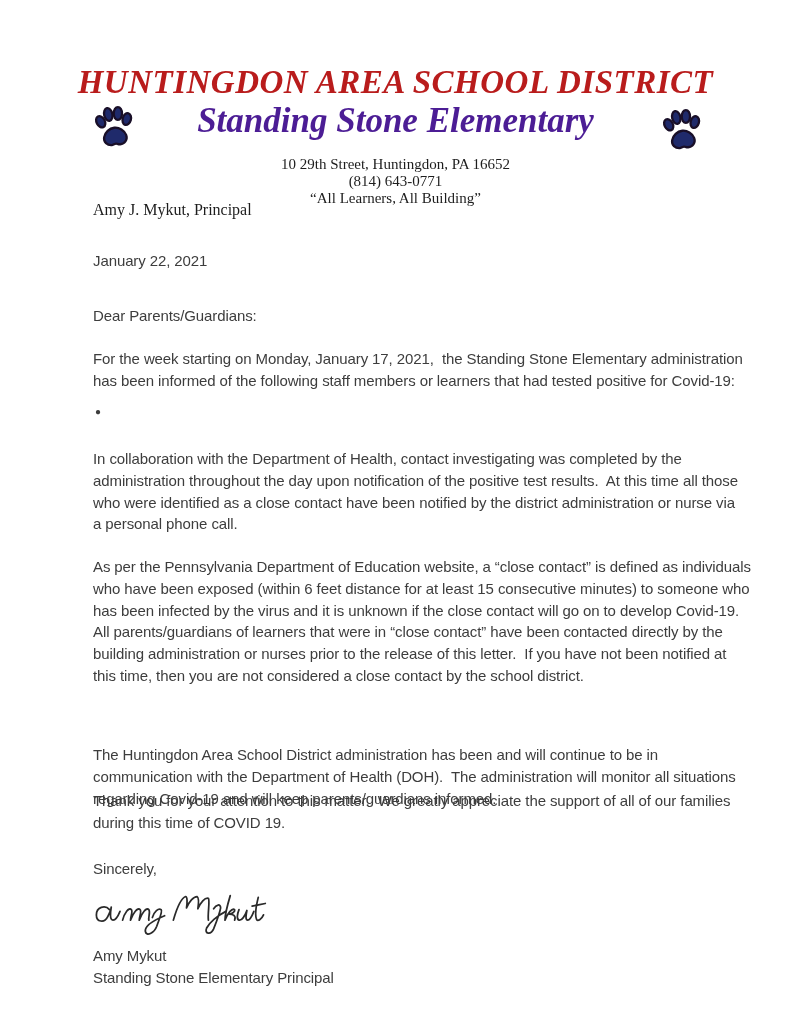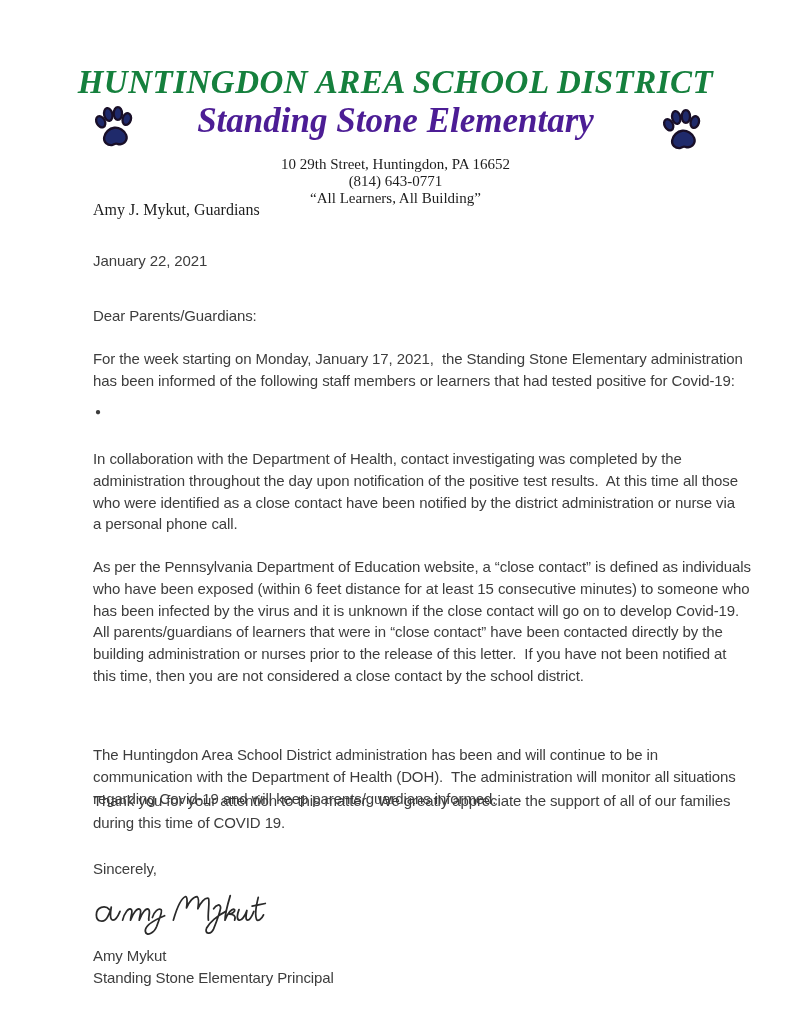--- a/index.html
+++ b/index.html
@@ -21,21 +21,21 @@
     position: absolute;
     top: 64px;
     left: 0;
     width: 100%;
     text-align: center;
     font-family: "Liberation Serif", serif;
     font-style: italic;
     font-weight: bold;
     font-size: 33px;
     letter-spacing: 0.5px;
-    color: #15803d;
+    color: #b91c1c;
     white-space: nowrap;
   }
   .school-name {
     position: absolute;
     top: 101px;
     left: 0;
     width: 100%;
     text-align: center;
     font-family: "Liberation Serif", serif;
     font-style: italic;
@@ -152,21 +152,21 @@
         <ellipse cx="79" cy="40" rx="9" ry="13" transform="rotate(22 79 40)"></ellipse>
         <path d="M50 56 C39 56 29 64 26 74 C23 84 31 93 41 93 C45 93 48 90.5 50 90.5 C52 90.5 55 93 59 93 C69 93 77 84 74 74 C71 64 61 56 50 56 Z"></path>
       </g>
     </svg>
 
     <div class="head-line addr1">10 29th Street, Huntingdon, PA 16652</div>
     <div class="head-line addr2">(814) 643-0771</div>
     <div class="head-line motto">“All Learners, All Building”</div>
 
     <div class="principal-row">
-      <span>Amy J. Mykut, Guardians</span>
+      <span>Amy J. Mykut, Principal</span>
     </div>
   </div>
 
   <div>
     <div class="body-text t-date">January 22, 2021</div>
     <div class="body-text t-salutation">Dear Parents/Guardians:</div>
     <div class="body-text t-p1">For the week starting on Monday, January 17, 2021,  the Standing Stone Elementary administration
 has been informed of the following staff members or learners that had tested positive for Covid-19:</div>
 
     <div class="bullet-row">

